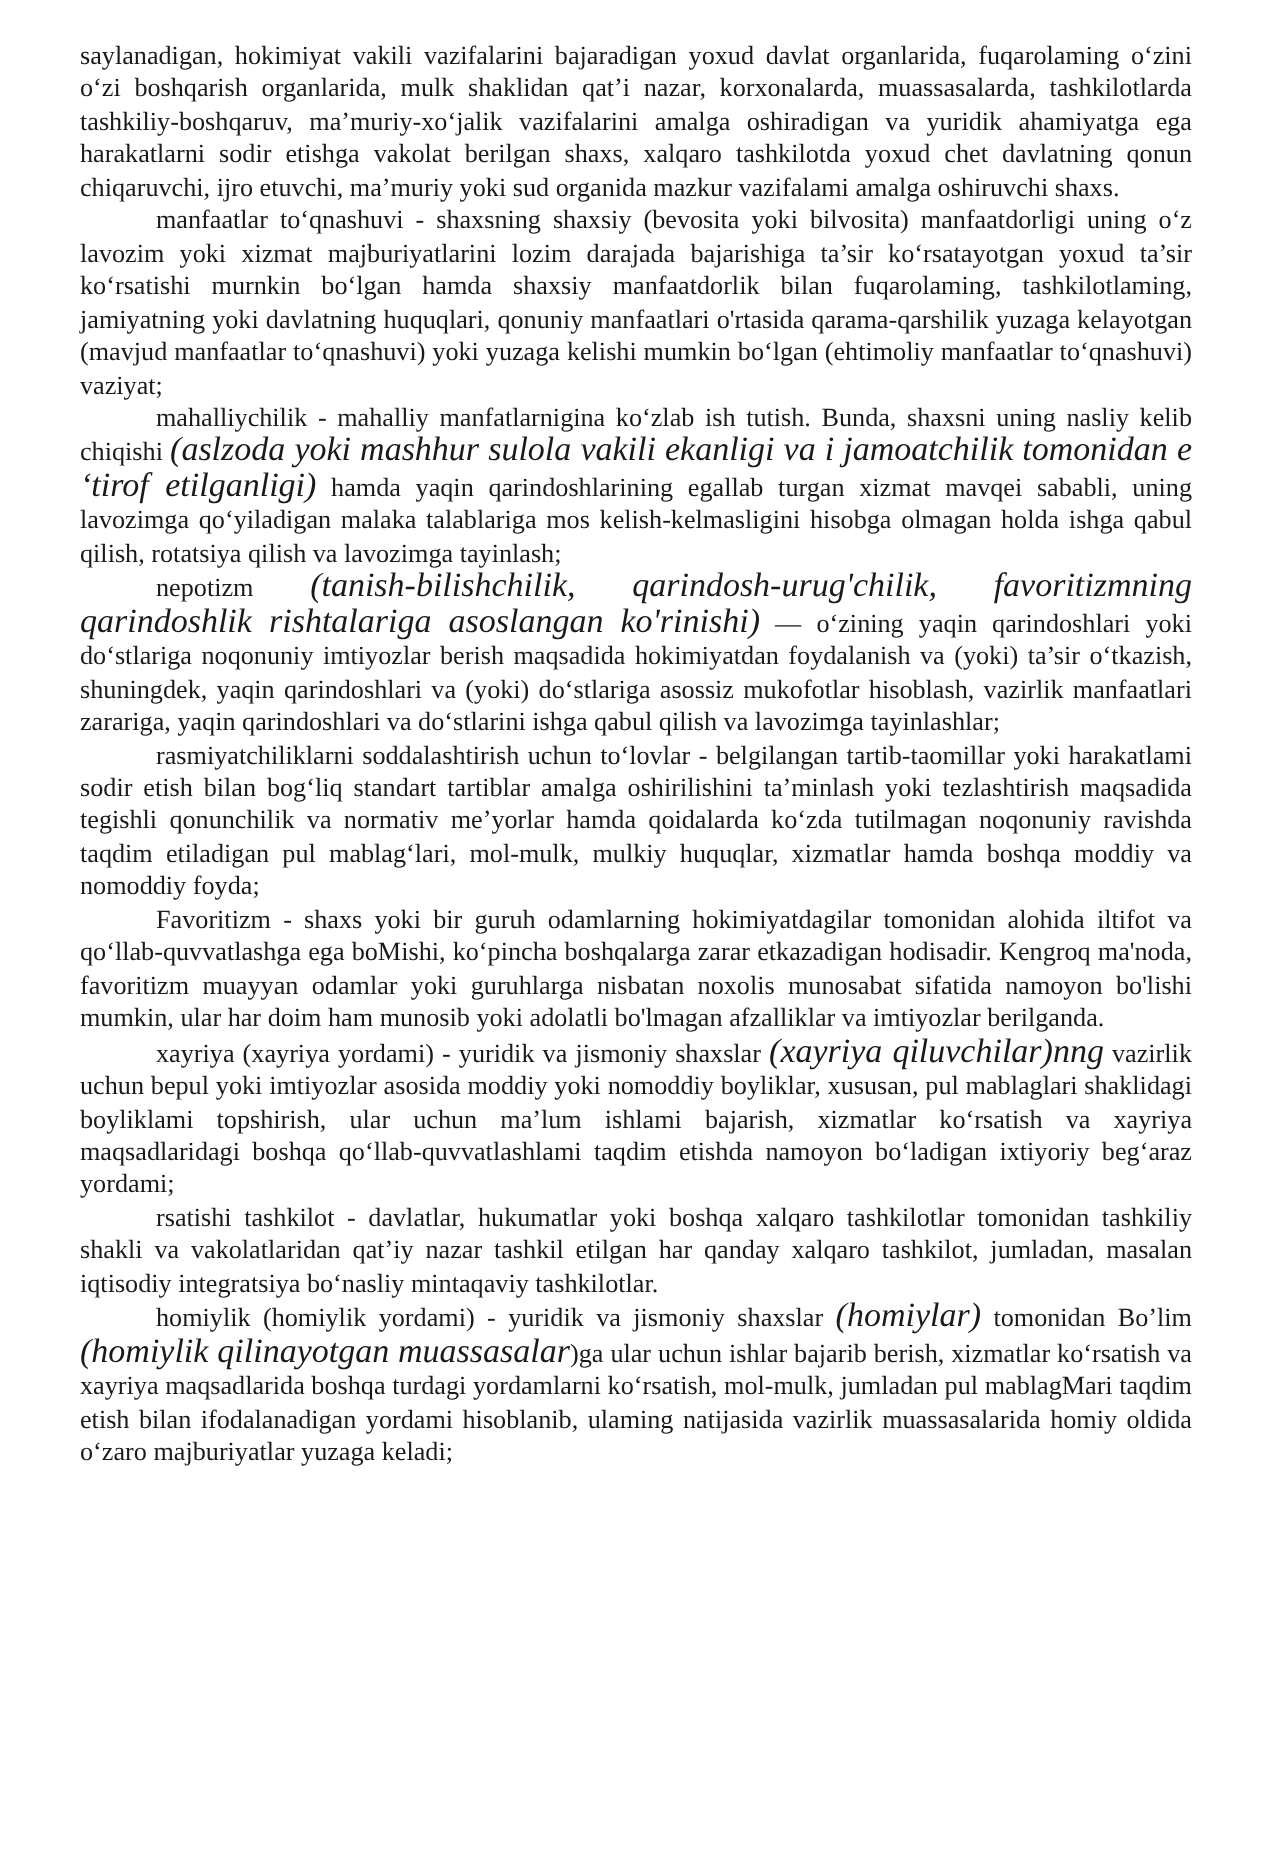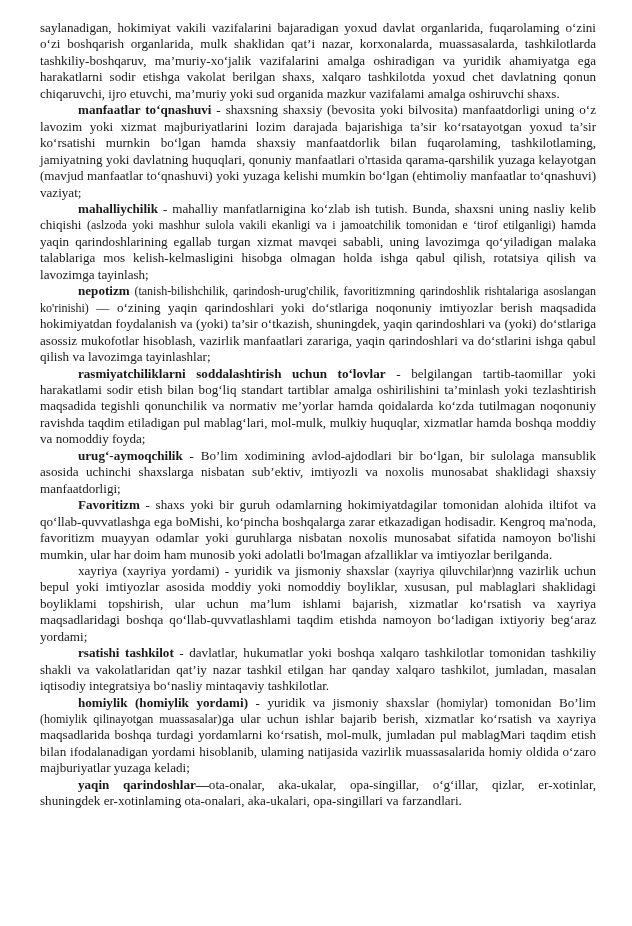--- a/index.html
+++ b/index.html
@@ -7,22 +7,22 @@
     .page {
       position: absolute; left: 40px; top: 20px; width: 556px;
       font-family: "Liberation Serif", serif;
       font-size: 13.1px;
       line-height: 16.45px;
       color: #1a1a1a;
       text-align: justify;
     }
     .para { margin: 0; text-indent: 38px; }
     .para.noindent { text-indent: 0; }
-    .term { font-weight: bold; }
-    .it { font-size: 12px; }
+    .term { font-weight: normal; }
+    .it { font-style: italic; font-size: 17px; }
   </style>
 </head>
 <body>
 
 <div class="page">
 
   <p class="para noindent">
     <span>saylanadigan, hokimiyat vakili vazifalarini bajaradigan yoxud davlat organlarida, fuqarolaming o‘zini o‘zi boshqarish organlarida, mulk shaklidan qat’i nazar, korxonalarda, muassasalarda, tashkilotlarda tashkiliy-boshqaruv, ma’muriy-xo‘jalik vazifalarini amalga oshiradigan va yuridik ahamiyatga ega harakatlarni sodir etishga vakolat berilgan shaxs, xalqaro tashkilotda yoxud chet davlatning qonun chiqaruvchi, ijro etuvchi, ma’muriy yoki sud organida mazkur vazifalami amalga oshiruvchi shaxs.</span>
   </p>
 
@@ -35,38 +35,32 @@
   </p>
 
   <p class="para">
     <span class="term">nepotizm</span><span class="it"> (tanish-bilishchilik, qarindosh-urug'chilik, favoritizmning qarindoshlik rishtalariga asoslangan ko'rinishi)</span><span> — o‘zining yaqin qarindoshlari yoki do‘stlariga noqonuniy imtiyozlar berish maqsadida hokimiyatdan foydalanish va (yoki) ta’sir o‘tkazish, shuningdek, yaqin qarindoshlari va (yoki) do‘stlariga asossiz mukofotlar hisoblash, vazirlik manfaatlari zarariga, yaqin qarindoshlari va do‘stlarini ishga qabul qilish va lavozimga tayinlashlar;</span>
   </p>
 
   <p class="para">
     <span class="term">rasmiyatchiliklarni soddalashtirish uchun to‘lovlar</span><span> - belgilangan tartib-taomillar yoki harakatlami sodir etish bilan bog‘liq standart tartiblar amalga oshirilishini ta’minlash yoki tezlashtirish maqsadida tegishli qonunchilik va normativ me’yorlar hamda qoidalarda ko‘zda tutilmagan noqonuniy ravishda taqdim etiladigan pul mablag‘lari, mol-mulk, mulkiy huquqlar, xizmatlar hamda boshqa moddiy va nomoddiy foyda;</span>
   </p>
 
-  <p class="para">
-    <span class="term">urug‘-aymoqchilik</span><span> - Bo’lim xodimining avlod-ajdodlari bir bo‘lgan, bir sulolaga mansublik asosida uchinchi shaxslarga nisbatan sub’ektiv, imtiyozli va noxolis munosabat shaklidagi shaxsiy manfaatdorligi;</span>
-  </p>
 
   <p class="para">
     <span class="term">Favoritizm</span><span> - shaxs yoki bir guruh odamlarning hokimiyatdagilar tomonidan alohida iltifot va qo‘llab-quvvatlashga ega boMishi, ko‘pincha boshqalarga zarar etkazadigan hodisadir. Kengroq ma'noda, favoritizm muayyan odamlar yoki guruhlarga nisbatan noxolis munosabat sifatida namoyon bo'lishi mumkin, ular har doim ham munosib yoki adolatli bo'lmagan afzalliklar va imtiyozlar berilganda.</span>
   </p>
 
   <p class="para">
     <span>xayriya (xayriya yordami) - yuridik va jismoniy shaxslar </span><span class="it">(xayriya qiluvchilar)nng</span><span> vazirlik uchun bepul yoki imtiyozlar asosida moddiy yoki nomoddiy boyliklar, xususan, pul mablaglari shaklidagi boyliklami topshirish, ular uchun ma’lum ishlami bajarish, xizmatlar ko‘rsatish va xayriya maqsadlaridagi boshqa qo‘llab-quvvatlashlami taqdim etishda namoyon bo‘ladigan ixtiyoriy beg‘araz yordami;</span>
   </p>
 
   <p class="para">
     <span class="term">rsatishi tashkilot</span><span> - davlatlar, hukumatlar yoki boshqa xalqaro tashkilotlar tomonidan tashkiliy shakli va vakolatlaridan qat’iy nazar tashkil etilgan har qanday xalqaro tashkilot, jumladan, masalan iqtisodiy integratsiya bo‘nasliy mintaqaviy tashkilotlar.</span>
   </p>
 
   <p class="para">
     <span class="term">homiylik (homiylik yordami)</span><span> - yuridik va jismoniy shaxslar </span><span class="it">(homiylar)</span><span> tomonidan Bo’lim </span><span class="it">(homiylik qilinayotgan muassasalar</span><span>)ga ular uchun ishlar bajarib berish, xizmatlar ko‘rsatish va xayriya maqsadlarida boshqa turdagi yordamlarni ko‘rsatish, mol-mulk, jumladan pul mablagMari taqdim etish bilan ifodalanadigan yordami hisoblanib, ulaming natijasida vazirlik muassasalarida homiy oldida o‘zaro majburiyatlar yuzaga keladi;</span>
   </p>
 
 
-  <p class="para">
-    <span class="term">yaqin qarindoshlar—</span><span>ota-onalar, aka-ukalar, opa-singillar, o‘g‘illar, qizlar, er-xotinlar, shuningdek er-xotinlaming ota-onalari, aka-ukalari, opa-singillari va farzandlari.</span>
-  </p>
 
 </div>
 
 </body></html>

